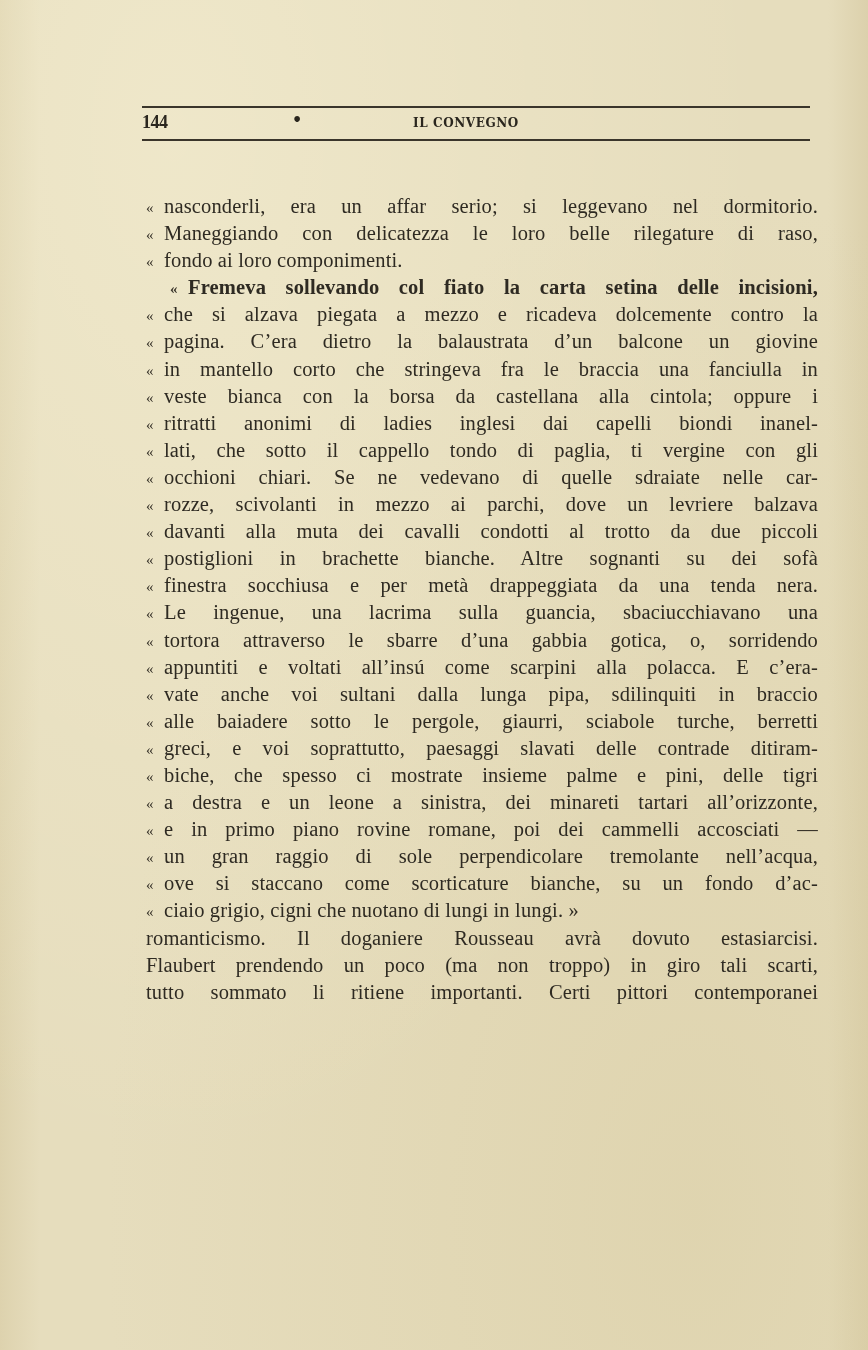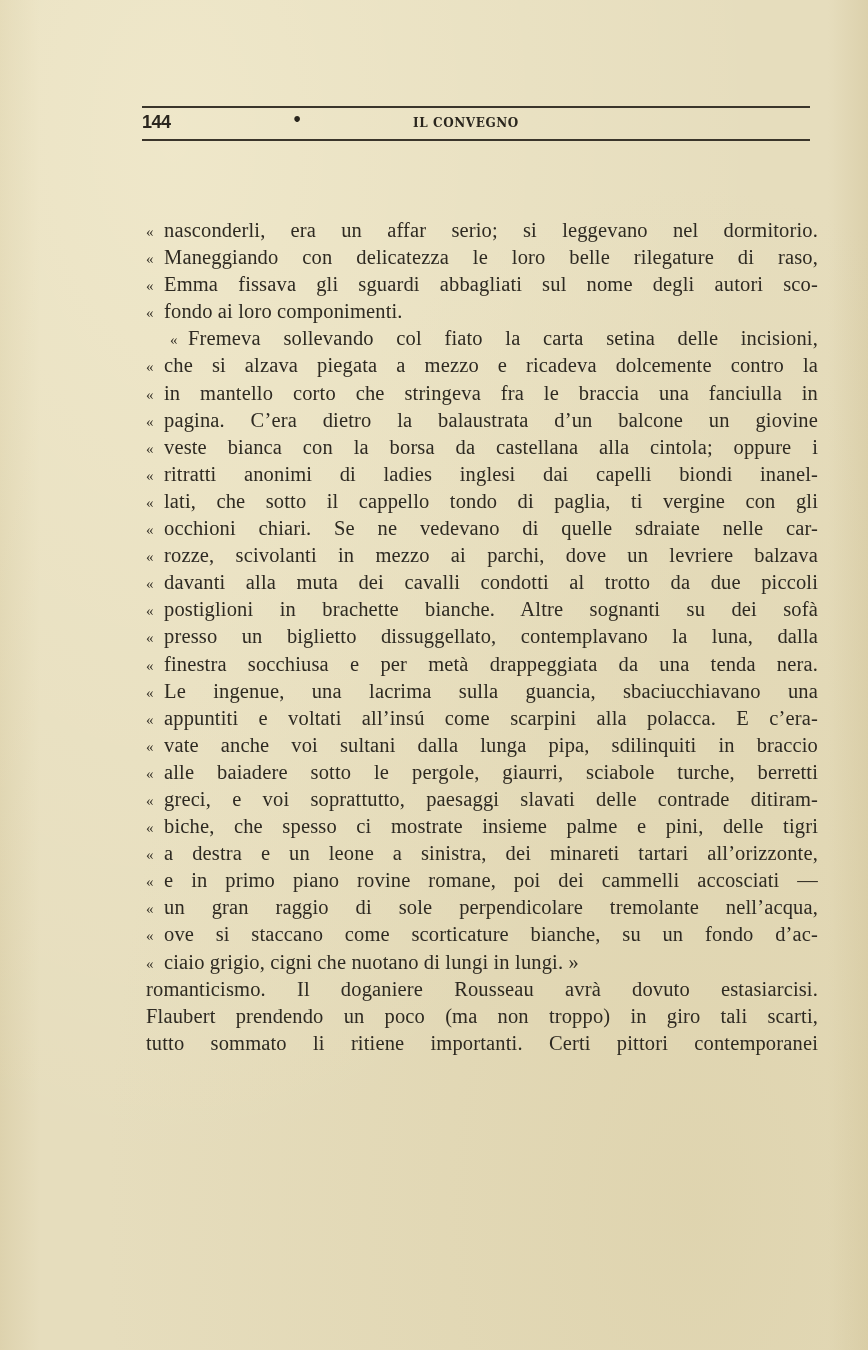--- a/index.html
+++ b/index.html
@@ -39,21 +39,21 @@
     width: 668px;
     height: 2px;
     background: #3a352b;
   }
   .rule-top { top: 0; }
   .rule-bottom { top: 33px; height: 2px; }
   .folio {
     position: absolute;
     left: 0;
     top: 6px;
-    font-family: Liberation Sans, sans-serif;
+    font-family: Liberation Serif, serif;
     font-weight: bold;
     font-size: 18px;
     letter-spacing: -0.5px;
     color: #2a261e;
   }
   .head-dot {
     position: absolute;
     left: 150px;
     top: 4px;
     font-size: 16px;
@@ -68,38 +68,38 @@
     font-weight: bold;
     font-size: 12px;
     letter-spacing: 0.6px;
     color: #2a261e;
   }
   .body-text {
     position: absolute;
     left: 146px;
     top: 193px;
     width: 672px;
-    margin-top: 24px;
   }
   .line {
     height: 27.1px;
     line-height: 27.1px;
     font-family: "Liberation Serif", serif;
     font-size: 20.5px;
     text-align: justify;
     text-align-last: justify;
     white-space: nowrap;
     color: #2e2a22;
     letter-spacing: 0.15px;
   }
   .line.last {
     text-align-last: left;
   }
   .line.indent {
     padding-left: 24px;
+    font-weight: bold;
   }
   .line.indent-text {
     padding-left: 38px;
   }
   .guillemet {
     display: inline-block;
     width: 14px;
     font-size: 15px;
     color: #3a352b;
     margin-right: 4px;
@@ -114,36 +114,35 @@
     <div class="rule-top"></div>
     <span class="folio">144</span>
     <span class="head-dot">•</span>
     <span class="journal-title">IL CONVEGNO</span>
     <div class="rule-bottom"></div>
   </div>
 
   <div class="body-text" id="body-text">
       <div class="line"><span class="guillemet">«</span><span>nasconderli, era un affar serio; si leggevano nel dormitorio.</span></div>
       <div class="line"><span class="guillemet">«</span><span>Maneggiando con delicatezza le loro belle rilegature di raso,</span></div>
-      <div class="line"><span class="guillemet">«</span><span>Emma fissava gli sguardi abbagliati sul nome degli autori sco-</span></div>
       <div class="line last"><span class="guillemet">«</span><span>fondo ai loro componimenti.</span></div>
       <div class="line indent"><span class="guillemet">«</span><span>Fremeva sollevando col fiato la carta setina delle incisioni,</span></div>
       <div class="line"><span class="guillemet">«</span><span>che si alzava piegata a mezzo e ricadeva dolcemente contro la</span></div>
+      <div class="line"><span class="guillemet">«</span><span>pagina. C’era dietro la balaustrata d’un balcone un giovine</span></div>
       <div class="line"><span class="guillemet">«</span><span>in mantello corto che stringeva fra le braccia una fanciulla in</span></div>
-      <div class="line"><span class="guillemet">«</span><span>pagina. C’era dietro la balaustrata d’un balcone un giovine</span></div>
       <div class="line"><span class="guillemet">«</span><span>veste bianca con la borsa da castellana alla cintola; oppure i</span></div>
       <div class="line"><span class="guillemet">«</span><span>ritratti anonimi di ladies inglesi dai capelli biondi inanel-</span></div>
       <div class="line"><span class="guillemet">«</span><span>lati, che sotto il cappello tondo di paglia, ti vergine con gli</span></div>
       <div class="line"><span class="guillemet">«</span><span>occhioni chiari. Se ne vedevano di quelle sdraiate nelle car-</span></div>
       <div class="line"><span class="guillemet">«</span><span>rozze, scivolanti in mezzo ai parchi, dove un levriere balzava</span></div>
       <div class="line"><span class="guillemet">«</span><span>davanti alla muta dei cavalli condotti al trotto da due piccoli</span></div>
       <div class="line"><span class="guillemet">«</span><span>postiglioni in brachette bianche. Altre sognanti su dei sofà</span></div>
-      <div class="line"><span class="guillemet">«</span><span>presso un biglietto dissuggellato, contemplavano la luna, dalla</span></div>
       <div class="line"><span class="guillemet">«</span><span>finestra socchiusa e per metà drappeggiata da una tenda nera.</span></div>
       <div class="line"><span class="guillemet">«</span><span>Le ingenue, una lacrima sulla guancia, sbaciucchiavano una</span></div>
+      <div class="line"><span class="guillemet">«</span><span>tortora attraverso le sbarre d’una gabbia gotica, o, sorridendo</span></div>
       <div class="line"><span class="guillemet">«</span><span>appuntiti e voltati all’insú come scarpini alla polacca. E c’era-</span></div>
       <div class="line"><span class="guillemet">«</span><span>vate anche voi sultani dalla lunga pipa, sdilinquiti in braccio</span></div>
       <div class="line"><span class="guillemet">«</span><span>alle baiadere sotto le pergole, giaurri, sciabole turche, berretti</span></div>
       <div class="line"><span class="guillemet">«</span><span>greci, e voi soprattutto, paesaggi slavati delle contrade ditiram-</span></div>
       <div class="line"><span class="guillemet">«</span><span>biche, che spesso ci mostrate insieme palme e pini, delle tigri</span></div>
       <div class="line"><span class="guillemet">«</span><span>a destra e un leone a sinistra, dei minareti tartari all’orizzonte,</span></div>
       <div class="line"><span class="guillemet">«</span><span>e in primo piano rovine romane, poi dei cammelli accosciati —</span></div>
       <div class="line"><span class="guillemet">«</span><span>un gran raggio di sole perpendicolare tremolante nell’acqua,</span></div>
       <div class="line"><span class="guillemet">«</span><span>ove si staccano come scorticature bianche, su un fondo d’ac-</span></div>
       <div class="line last"><span class="guillemet">«</span><span>ciaio grigio, cigni che nuotano di lungi in lungi. »</span></div>

